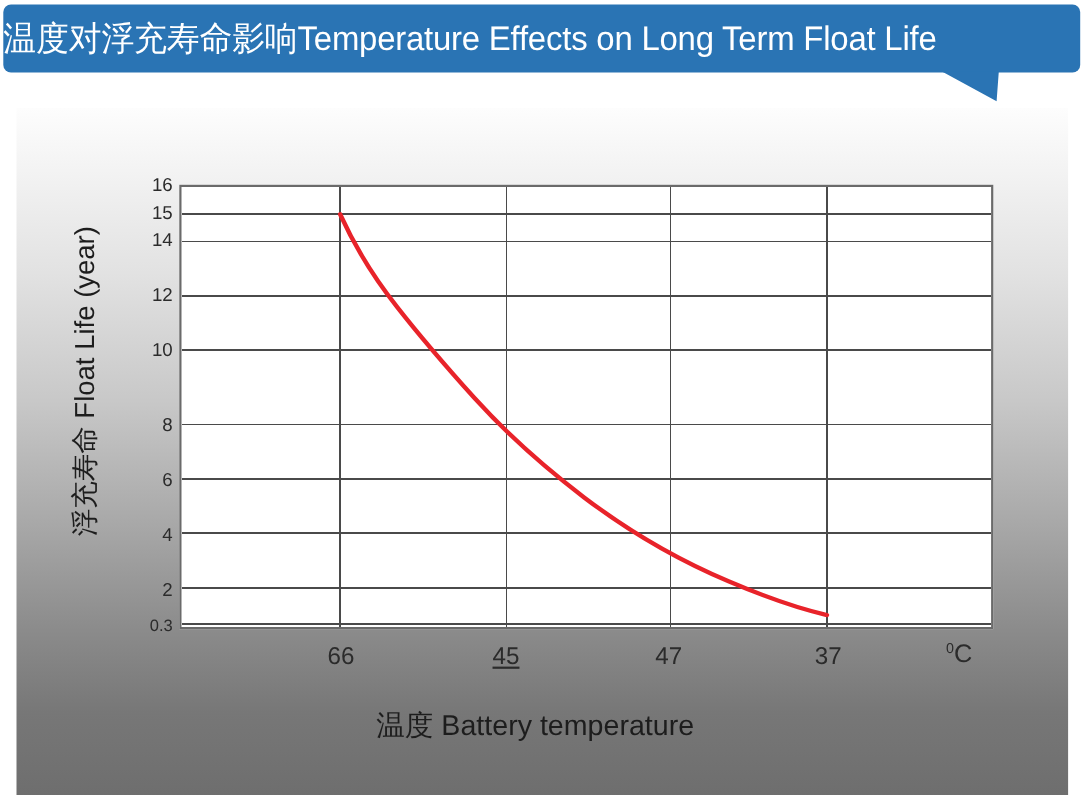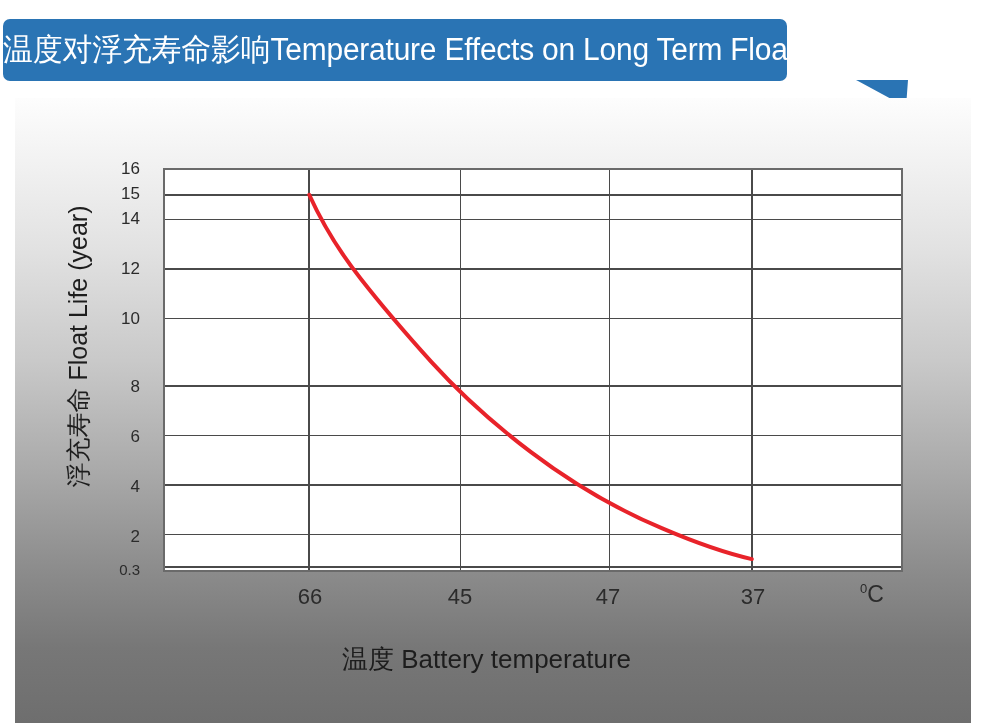--- a/index.html
+++ b/index.html
@@ -12,22 +12,22 @@
     height: 723px;
     overflow: hidden;
     font-family: "Liberation Sans", "DejaVu Sans", sans-serif;
     position: relative;
   }
 
   
   #header-banner {
     position: absolute;
     left: 3px;
-    top: 19px;
-    width: 784px;
+    top: 4px;
+    width: 979px;
     height: 62px;
   }
   #header-banner-body {
     position: absolute;
     left: 0;
     top: 0;
     width: 100%;
     height: 62px;
     background: #2a74b4;
     border-radius: 7px;
@@ -90,21 +90,21 @@
     left: 0;
     top: 0;
     width: 100%;
     height: 100%;
     display: block;
   }
 
   
   .ytick {
     position: absolute;
-    right: 17px;
+    right: 0;
     text-align: right;
     color: #2b2b2b;
     font-size: 17px;
     font-family: "Liberation Sans", "DejaVu Sans", sans-serif;
     white-space: nowrap;
     line-height: 1;
     margin-left: 10px;
   }
   #ytick-wrap {
     position: absolute;
@@ -223,21 +223,21 @@
       <path id="float-life-curve" fill="none" stroke="#e8232a" stroke-width="4" stroke-linecap="round" d="M 145 25
                C 160 58, 178 86, 197 110
                C 218 137, 242 165, 268 194
                C 296 225, 330 256, 368 285
                C 410 317, 455 343, 500 362
                C 535 377, 568 388, 590 393"></path>
     </svg>
   </div>
 
   <div class="xtick" style="left:265px;">66</div>
-  <div class="xtick" style="left:415px;">45</div>
+  <div class="xtick" style="left:415px;text-decoration:underline;">45</div>
   <div class="xtick" style="left:563px;">47</div>
   <div class="xtick" style="left:708px;">37</div>
 
   <div id="xunit"><sup>0</sup><span>C</span></div>
 
   <div id="ylabel">浮充寿命  Float Life (year)</div>
   <div id="xlabel">温度  Battery temperature</div>
 </div>
 
 </body></html>

